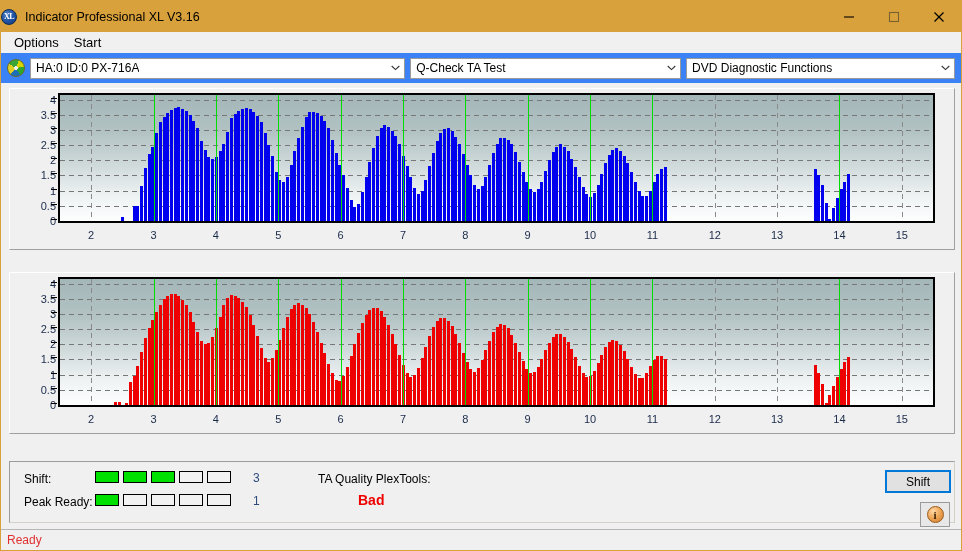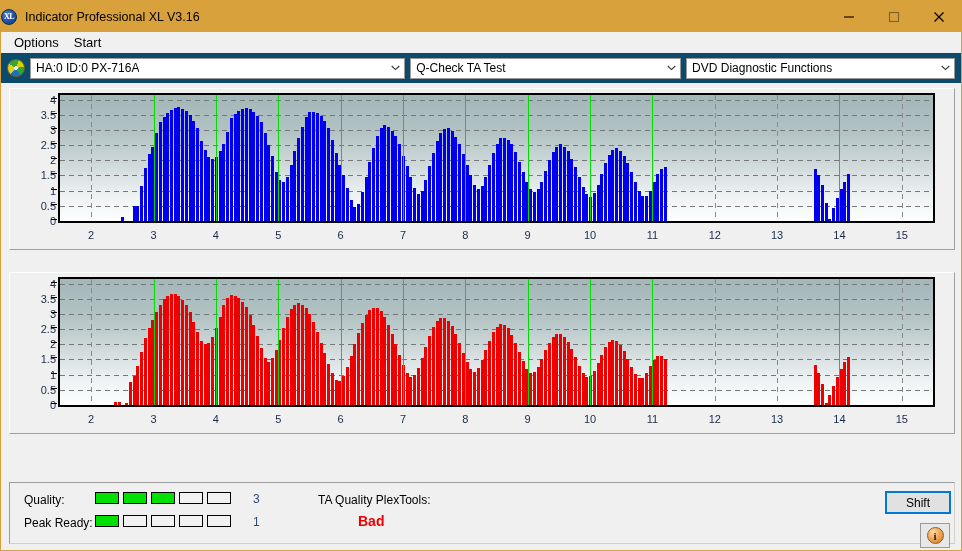--- a/index.html
+++ b/index.html
@@ -58,21 +58,21 @@
     display: flex; align-items: center;
     padding-left: 6px;
   }
   .menu-item {
     font-size: 13px; color: #000;
     padding: 2px 8px 3px 7px;
   }
   
   .selrow {
     height: 30px; min-height: 30px;
-    background: #0c4a6e;
+    background: #3b82f6;
     display: flex; align-items: center;
     padding: 0 6px;
     gap: 5px;
   }
   .drive-icon {
     width: 18px; height: 18px; flex: 0 0 18px;
     border-radius: 50%;
     background:
       radial-gradient(circle at 50% 50%, #f0f0f0 0 14%, transparent 15%),
       conic-gradient(from 20deg, #d8d400 0deg 60deg, #2fa82f 60deg 130deg, #1d6fb8 130deg 200deg, #e2cf24 200deg 280deg, #3aa637 280deg 360deg);
@@ -739,21 +739,21 @@
           <div class="ytick" style="top: 114.819px;"></div>
           <div class="ytick" style="top: 130px;"></div>
         </div>
     </div>
 
   </div>
 
   <div class="bottombar">
     <div class="group-box">
 
-      <div class="lbl" style="left:14px; top:10px;">Quality:</div>
+      <div class="lbl" style="left:14px; top:10px;">Shift:</div>
       <div class="meter" id="jitter-meter" style="left:85px; top:9px;">
           <div class="seg on"></div>
           <div class="seg on"></div>
           <div class="seg on"></div>
           <div class="seg"></div>
           <div class="seg"></div>
         </div>
       <div class="mval" style="left:243px; top:9px;">3</div>
 
       <div class="lbl" style="left:14px; top:33px;">Peak Ready:</div>
@@ -770,14 +770,17 @@
       <div class="taq-value" style="left:348px; top:30px;">Bad</div>
 
       <div class="btn" id="start-button">Shift</div>
       <div class="btn" id="info-button">
         <span class="info-ball">i</span>
       </div>
 
     </div>
   </div>
 
+  <div class="statusbar">
+    <span class="status-text">Ready</span>
+  </div>
 
 </div>
 
 </body></html>

